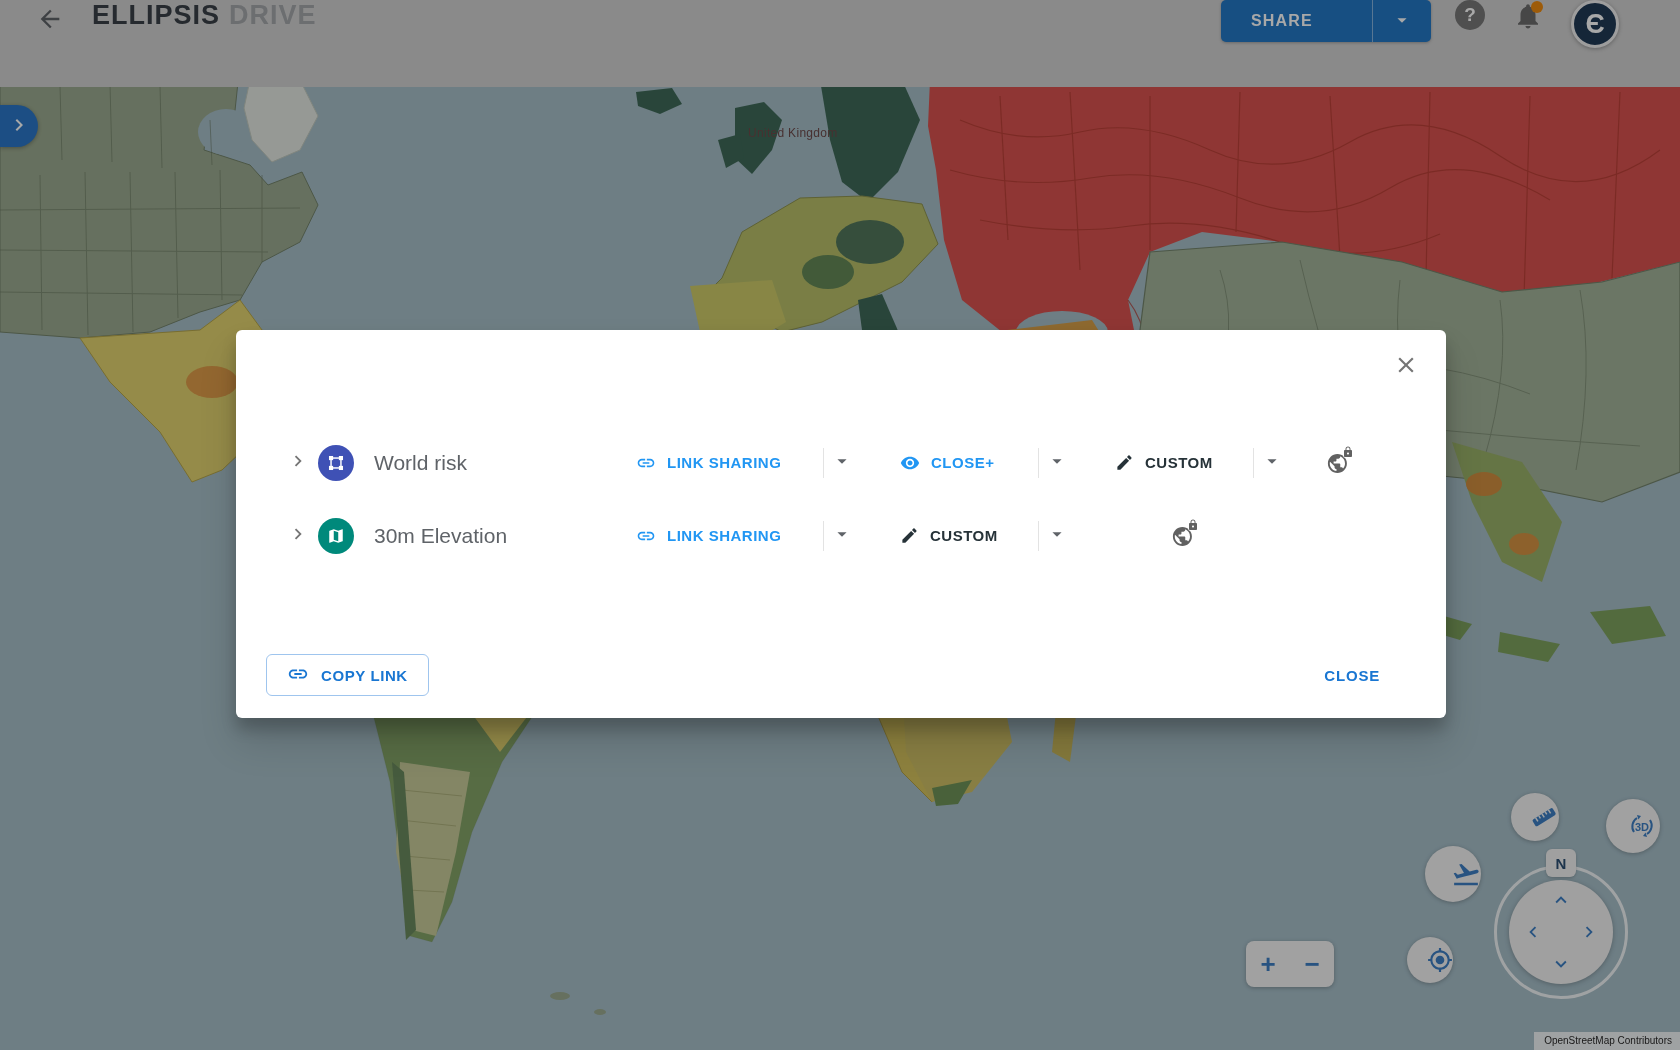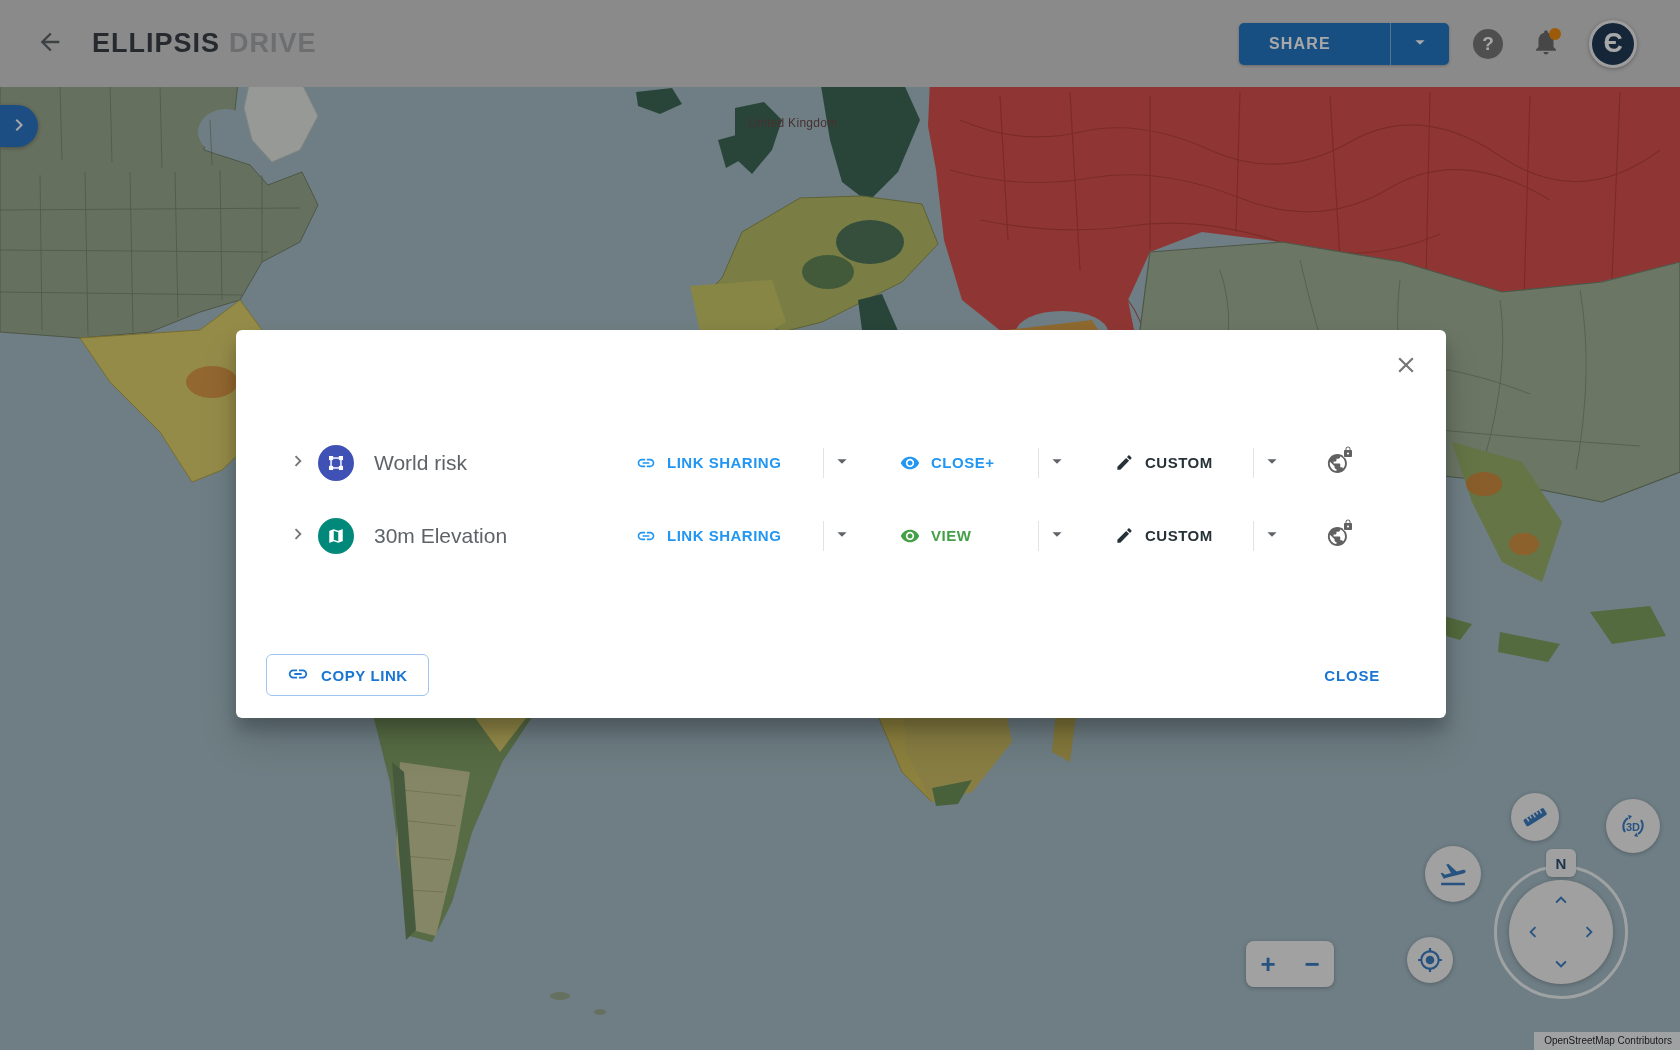--- a/index.html
+++ b/index.html
@@ -2,42 +2,42 @@
 <html style="--ctl: #3d7fc4;"><head>
 <meta charset="utf-8">
 <style>
   * { margin:0; padding:0; box-sizing:border-box; }
   html,body { width:1680px; height:1050px; overflow:hidden; font-family:"Liberation Sans", sans-serif; background:#a7bfc9; }
   .stage { position:relative; width:1680px; height:1050px; overflow:hidden; }
 
   
   .map-layer { position:absolute; inset:0; z-index:1; }
   .map-layer svg { display:block; }
-  .map-label { position:absolute; left:748px; top:116px; font-size:12px; color:#6d4a4a; letter-spacing:.3px; z-index:2; }
+  .map-label { position:absolute; left:748px; top:126px; font-size:12px; color:#6d4a4a; letter-spacing:.3px; z-index:2; }
   .attribution { position:absolute; right:0; bottom:0; z-index:6; background:rgba(255,255,255,.85); color:#2b2b2b; font-size:10px; padding:3px 8px 4px 10px; }
 
   
-  .ctl { position:absolute; z-index:5; display:flex; align-items:center; justify-content:center; background:#f5f5f5; border:none; border-radius:50%; box-shadow:0 1px 4px rgba(0,0,0,.25); cursor:pointer; color:var(--ctl,#3d7fc4); }
+  .ctl { position:absolute; z-index:5; display:flex; align-items:center; justify-content:flex-end; background:#f5f5f5; border:none; border-radius:50%; box-shadow:0 1px 4px rgba(0,0,0,.25); cursor:pointer; color:var(--ctl,#3d7fc4); }
   .ctl svg { display:block; }
   #ctl-ruler { left:1511px; top:793px; width:48px; height:48px; }
   #ctl-3d { left:1606px; top:799px; width:54px; height:54px; font-weight:700; }
   #ctl-plane { left:1425px; top:846px; width:56px; height:56px; }
   #ctl-locate { left:1407px; top:937px; width:46px; height:46px; }
   .zoomctl { position:absolute; left:1246px; top:941px; width:88px; height:46px; z-index:5; background:#f5f5f5; border-radius:8px; box-shadow:0 1px 4px rgba(0,0,0,.25); display:flex; }
   .zoomctl button { flex:1; background:none; border:none; font-size:26px; font-weight:700; color:var(--ctl,#3d7fc4); cursor:pointer; line-height:1; }
   .compass { position:absolute; left:1494px; top:865px; width:134px; height:134px; z-index:5; }
   .compass .ring { position:absolute; inset:0; border:3px solid rgba(255,255,255,.85); border-radius:50%; }
   .compass .inner { position:absolute; left:15px; top:15px; width:104px; height:104px; background:#f3f3f3; border-radius:50%; box-shadow:0 1px 5px rgba(0,0,0,.25); }
   .compass .nbadge { position:absolute; left:50%; top:-16px; transform:translateX(-50%); width:30px; height:28px; background:#f3f3f3; border-radius:6px; display:flex; align-items:center; justify-content:center; font-weight:700; font-size:15px; color:#2c4f74; box-shadow:0 1px 3px rgba(0,0,0,.2); }
   .compass .pad { position:absolute; width:26px; height:26px; background:none; border:none; color:var(--ctl,#3d7fc4); cursor:pointer; display:flex; align-items:center; justify-content:center; }
   .pad.up { left:54px; top:22px; } .pad.down { left:54px; top:86px; }
   .pad.left { left:26px; top:54px; } .pad.right { left:82px; top:54px; }
 
   
-  .topbar { position:absolute; left:0; top:0; width:1680px; height:87px; background:#d2d2d2; z-index:10; display:flex; align-items:center; padding:0 43px 0 30px; }
+  .topbar { position:absolute; left:0; top:0; width:1680px; height:87px; background:#d2d2d2; z-index:10; display:flex; padding:0 61px 0 30px; }
   .icon-btn { background:none; border:none; cursor:pointer; display:flex; align-items:center; justify-content:center; }
   .back-btn { color:#5f6368; width:40px; height:40px; }
   .brand { display:flex; align-items:baseline; margin-left:22px; font-weight:700; font-size:27px; letter-spacing:1px; }
   .brand .p1 { color:#3a4148; } .brand .p2 { color:#a4a7ab; margin-left:9px; }
   .tb-spacer { flex:1; }
   .share-btn { display:flex; align-items:stretch; height:42px; border-radius:5px; overflow:hidden; border:none; padding:0; cursor:pointer; box-shadow:0 1px 3px rgba(0,0,0,.25);gap:29px; }
   .share-main { display:flex; align-items:center; padding:0 30px; color:#fff; font-weight:700; font-size:16px; letter-spacing:1.2px; }
   .share-caret { display:flex; align-items:center; padding:0 18px; border-left:1px solid rgba(255,255,255,.45); color:#fff; }
   .help-btn { margin-left:24px; width:30px; height:30px; border-radius:50%; background:#787878; color:#fff; font-weight:700; font-size:19px; }
   .bell-btn { margin-left:26px; position:relative; width:34px; height:34px; color:#6d6d6d; }
@@ -412,35 +412,20 @@
             </span>
           <button class="icon-btn ctl-label" style="color:inherit">LINK SHARING</button>
           <span class="fsp"></span>
             <span class="vdiv"></span>
           <button class="icon-btn caret-btn">
               <span><svg width="22" height="22" viewBox="0 0 24 24" fill="currentColor">
                   <path d="M7 10l5 5 5-5z"></path>
                 </svg></span>
             </button>
         </div>
-        <div class="cellc" style="color: rgb(67, 160, 71);">
-          <span class="ic">
-              <svg width="20" height="20" viewBox="0 0 24 24" fill="currentColor">
-                <path d="M12 4.5C7 4.5 2.73 7.61 1 12c1.73 4.39 6 7.5 11 7.5s9.27-3.11 11-7.5c-1.73-4.39-6-7.5-11-7.5zM12 17c-2.76 0-5-2.24-5-5s2.24-5 5-5 5 2.24 5 5-2.24 5-5 5zm0-8c-1.66 0-3 1.34-3 3s1.34 3 3 3 3-1.34 3-3-1.34-3-3-3z"></path>
-              </svg>
-            </span>
-          <button class="icon-btn ctl-label" style="color:inherit">VIEW</button>
-          <span class="fsp"></span>
-            <span class="vdiv"></span>
-          <button class="icon-btn caret-btn">
-              <span><svg width="22" height="22" viewBox="0 0 24 24" fill="currentColor">
-                  <path d="M7 10l5 5 5-5z"></path>
-                </svg></span>
-            </button>
-        </div>
         <div class="cellc" style="color: rgb(38, 50, 56);">
           <span class="ic">
               <svg width="19" height="19" viewBox="0 0 24 24" fill="currentColor">
                 <path d="M3 17.25V21h3.75L17.81 9.94l-3.75-3.75L3 17.25zM20.71 7.04c.39-.39.39-1.02 0-1.41l-2.34-2.34c-.39-.39-1.02-.39-1.41 0l-1.83 1.83 3.75 3.75 1.83-1.83z"></path>
               </svg>
             </span>
           <button class="icon-btn ctl-label" style="color:inherit">CUSTOM</button>
           <span class="fsp"></span>
             <span class="vdiv"></span>
           <button class="icon-btn caret-btn">

